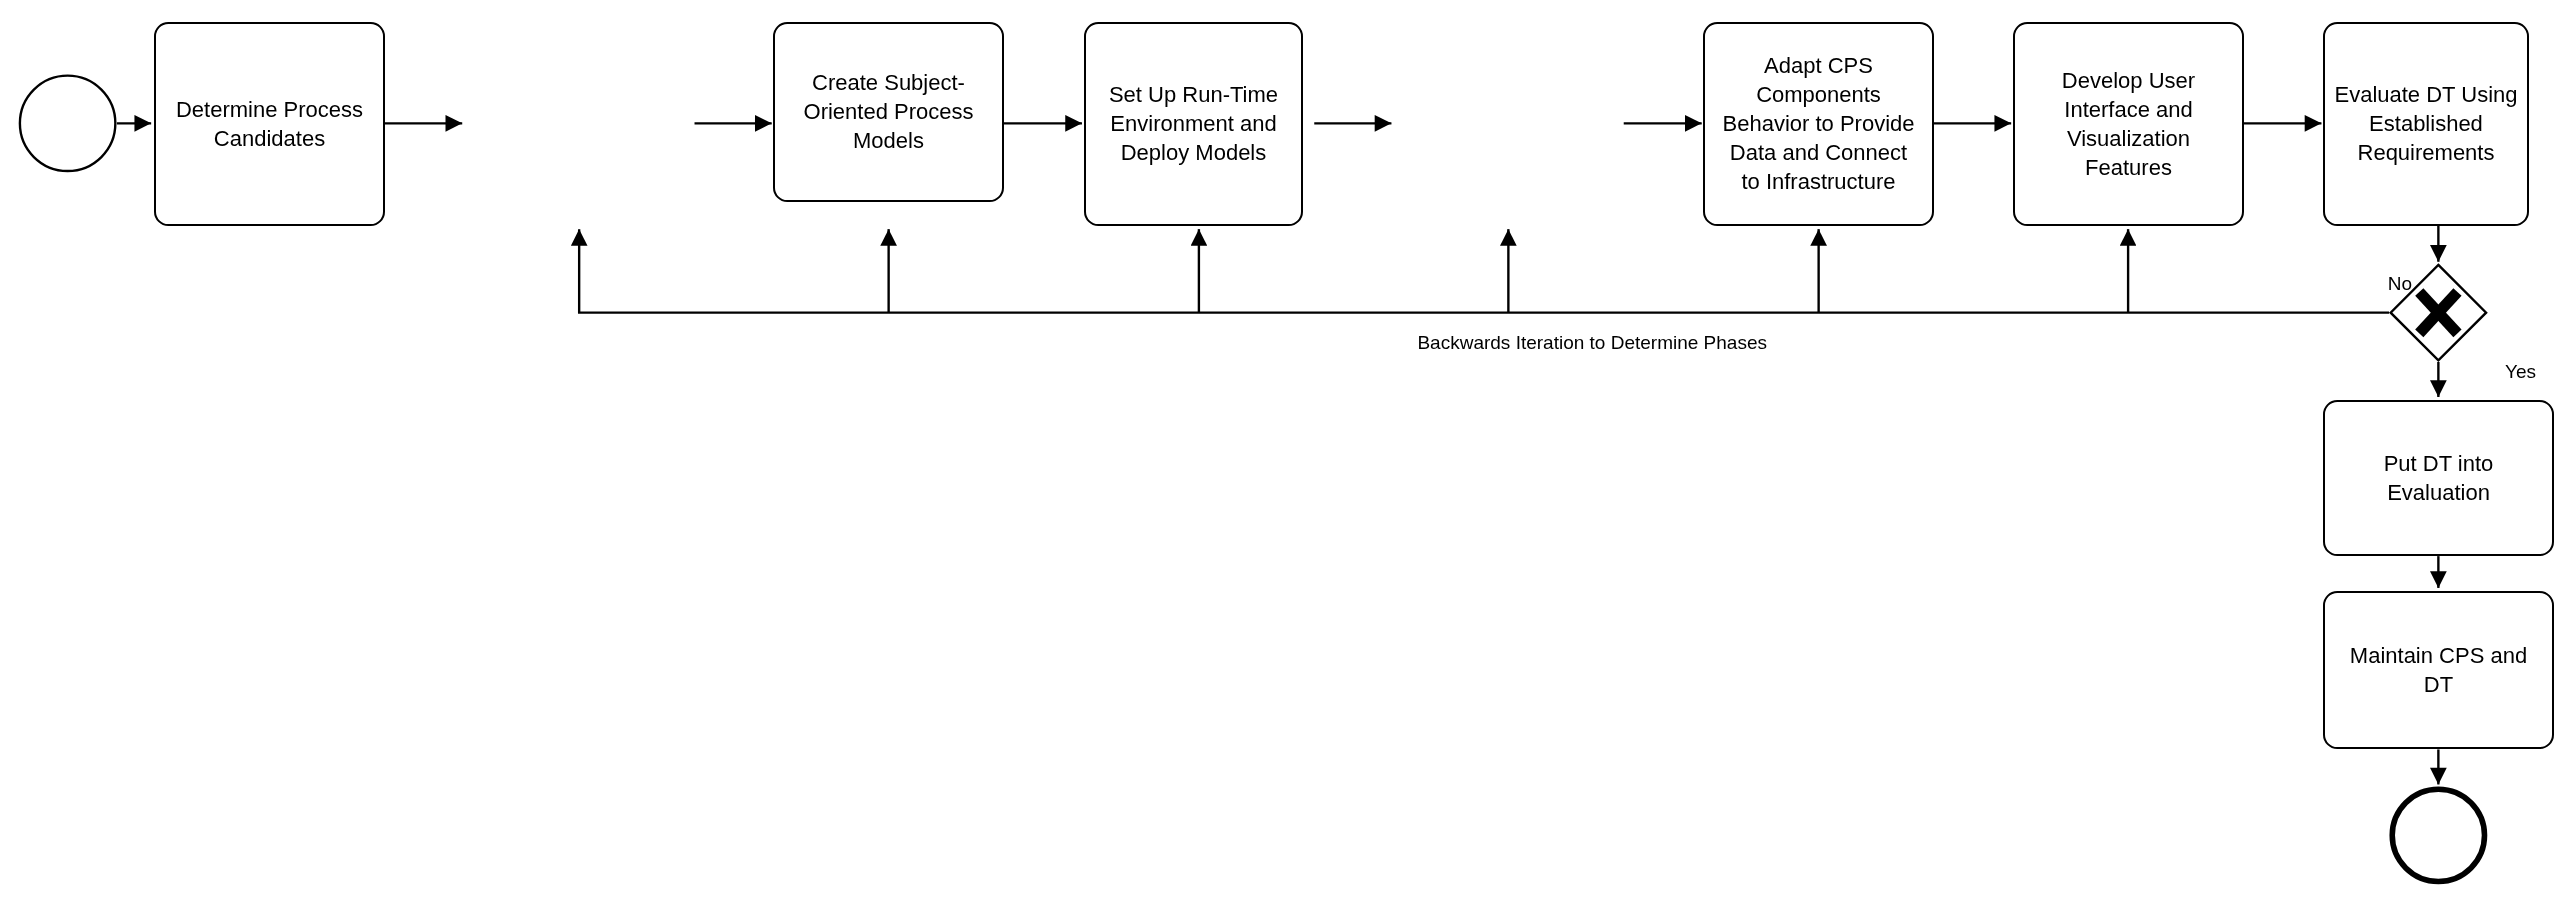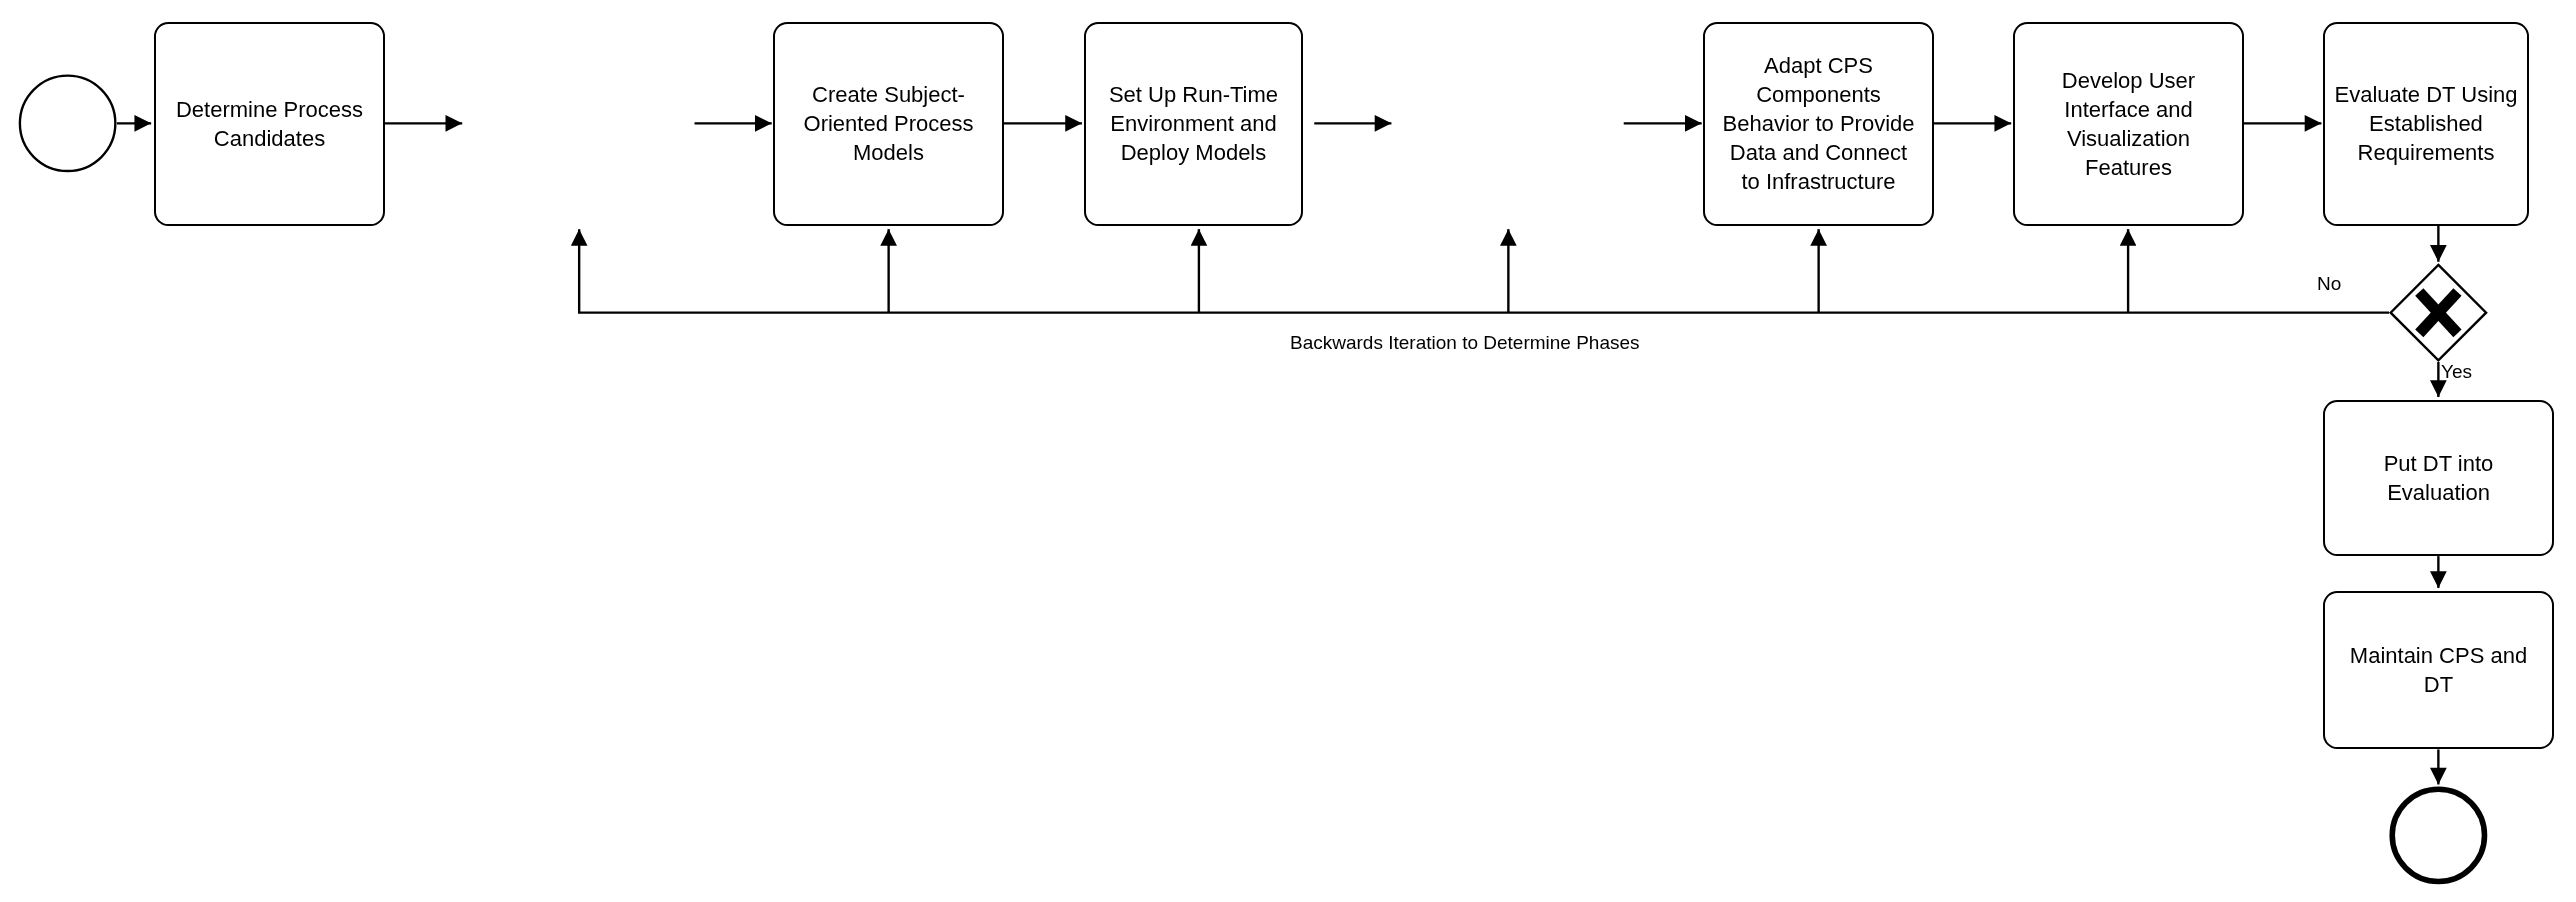--- a/index.html
+++ b/index.html
@@ -22,21 +22,21 @@
     align-items: center;
     justify-content: center;
     text-align: center;
     font-size: 22px;
     line-height: 29px;
     white-space: pre-line;
     padding: 3.2px;
   }
   .lbl {
     position: absolute;
-    text-align: left;
+    text-align: right;
     white-space: pre-line;
     font-size: 19px;
     line-height: 24px;
   }
   .lbl.question { font-size: 21.5px; line-height: 27px; }
 </style>
 </head>
 <body>
 
 <div id="canvas">
@@ -76,21 +76,21 @@
 
     <path d="M3065,455 V499" stroke="#000000" stroke-width="3" fill="none" marker-end="url(#arrow)"></path>
     <path d="M3065,699 V739" stroke="#000000" stroke-width="3" fill="none" marker-end="url(#arrow)"></path>
     <path d="M3065,942 V986" stroke="#000000" stroke-width="3" fill="none" marker-end="url(#arrow)"></path>
 
     <circle cx="3065" cy="1050" r="58" fill="#ffffff" stroke="#000000" stroke-width="7"></circle>
   </svg>
 
   <div class="task" style="left:154px; top:21.5px; width:231px; height:204px">Determine Process
 Candidates</div>
-  <div class="task" style="left:773px; top:21.5px; width:231px; height:204px">Create Subject-
+  <div class="task" style="left:773px; top:21.5px; width:231px; height:180px">Create Subject-
 Oriented Process
 Models</div>
   <div class="task" style="left:1084px; top:21.5px; width:219px; height:204px">Set Up Run-Time
 Environment and
 Deploy Models</div>
   <div class="task" style="left:1703px; top:21.5px; width:231px; height:204px">Adapt CPS
 Components
 Behavior to Provide
 Data and Connect
 to Infrastructure</div>

